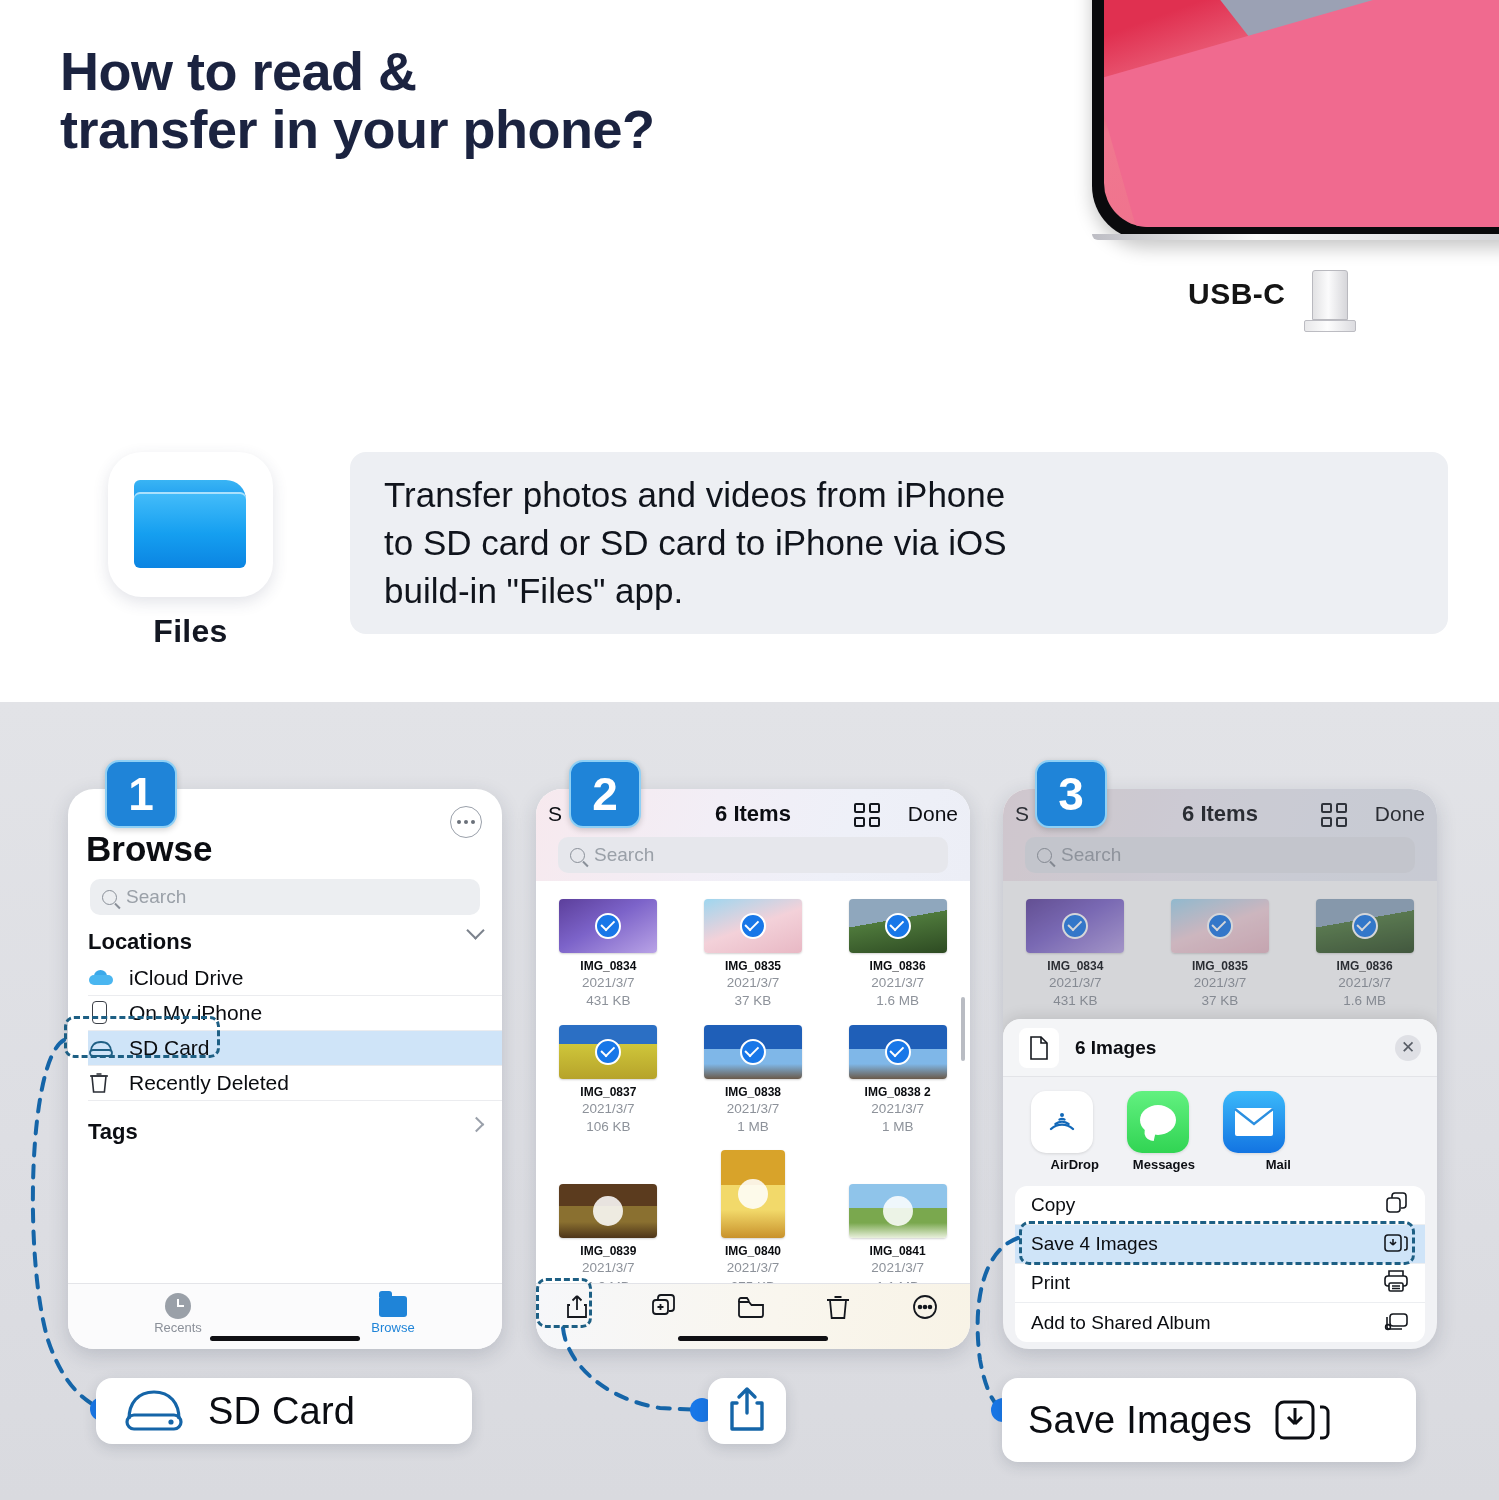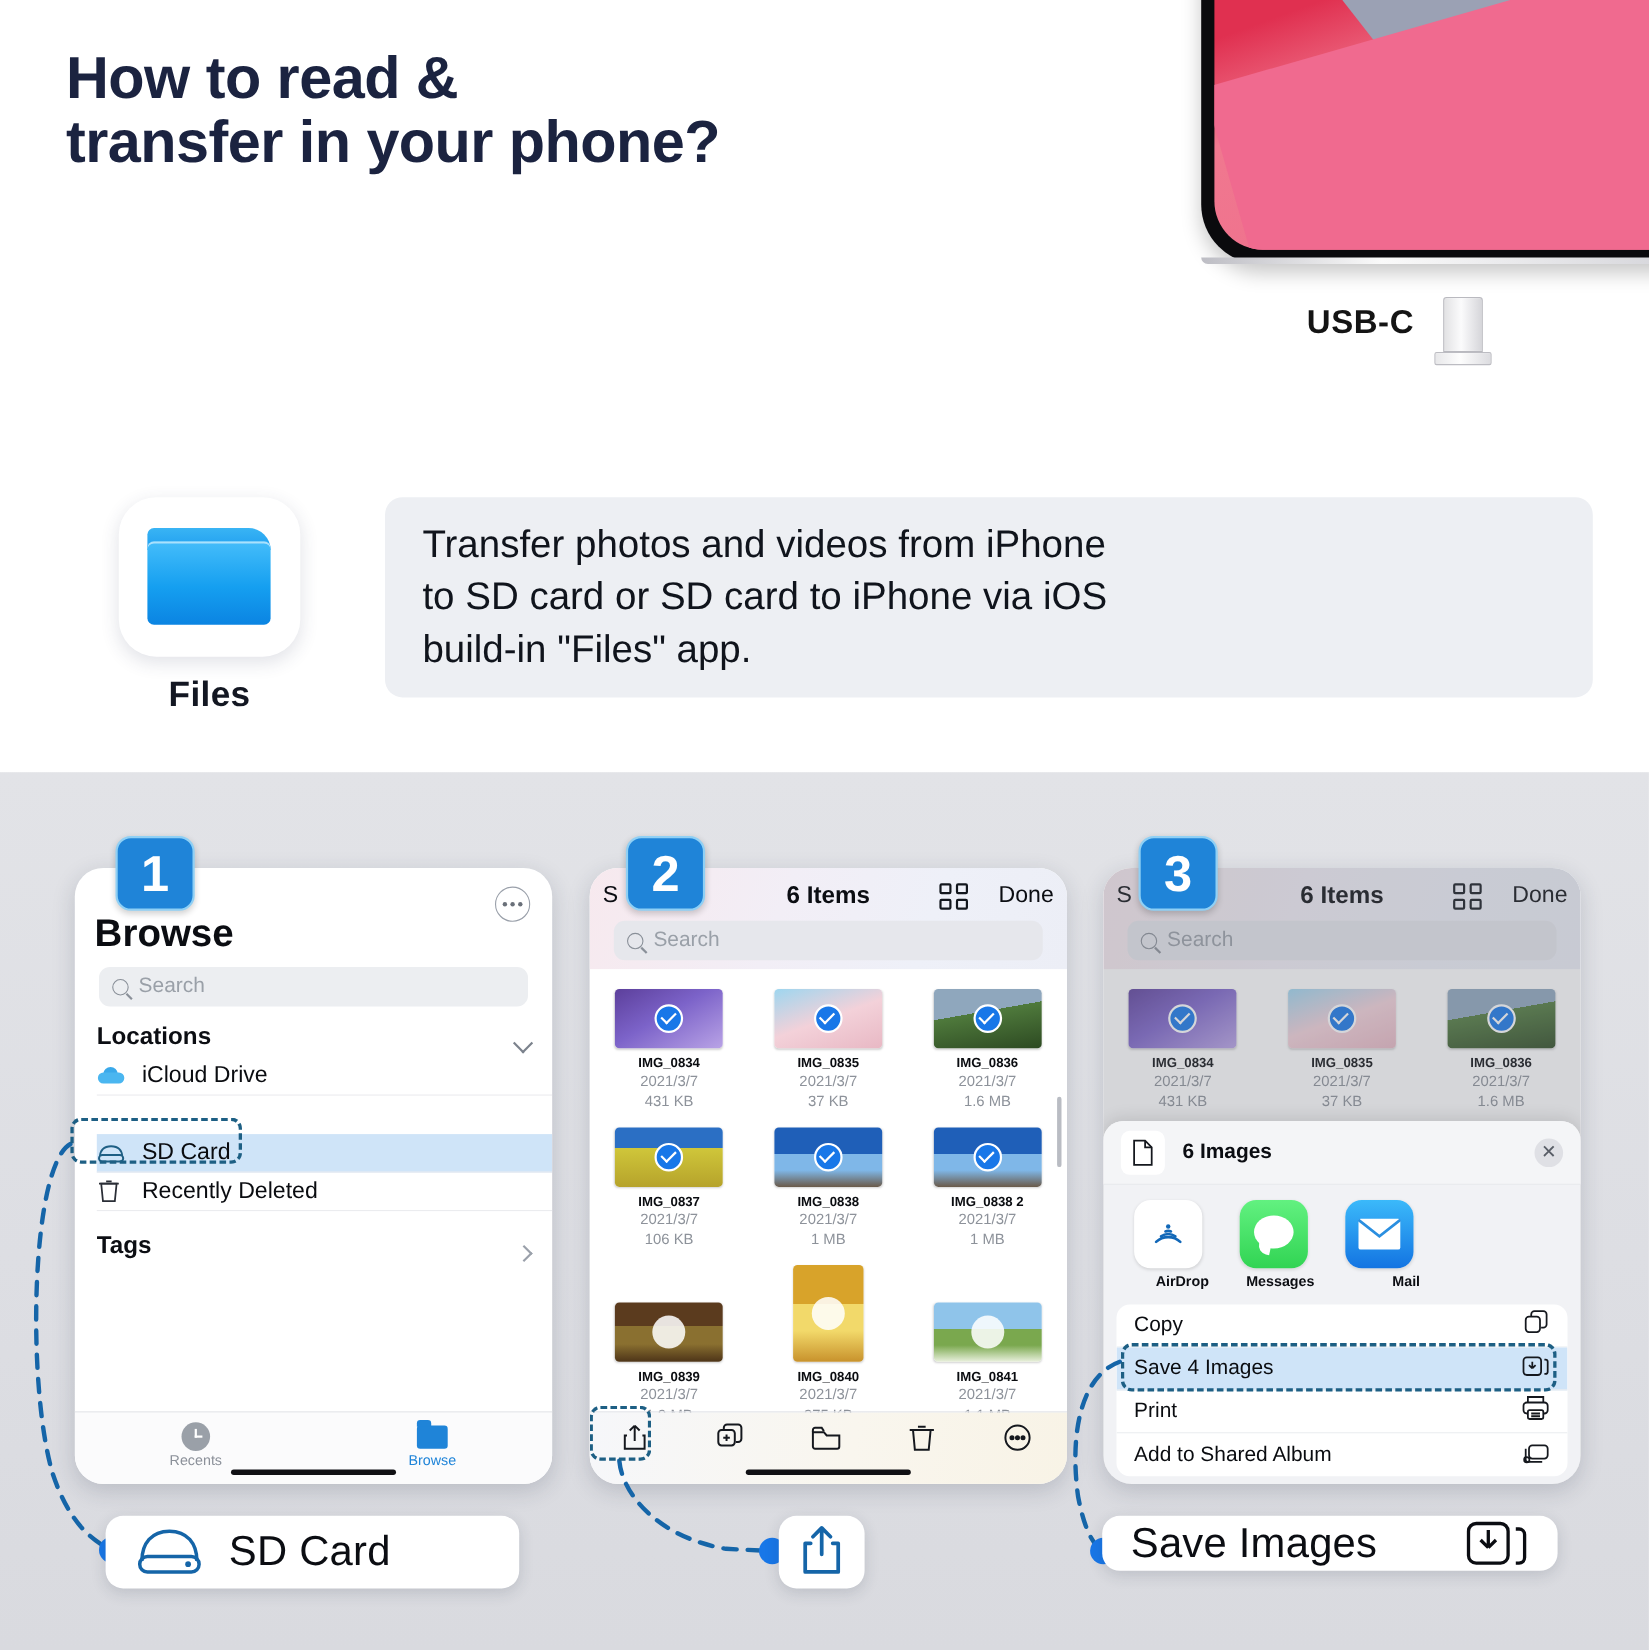--- a/index.html
+++ b/index.html
@@ -125,21 +125,21 @@
   }
   #p1-search { top:90px; }
   .mag { width:15px; height:15px; border:1.8px solid #8a9099; border-radius:50%;
     position:relative; flex:0 0 auto; }
   .mag:after { content:''; position:absolute; right:-5px; bottom:-3px;
     width:7px; height:1.8px; background:#8a9099; transform: rotate(45deg); }
   .search-ph { font-size:19px; color:#9aa0a8; }
 
   .sec-head {
     position:absolute; left:20px; width:calc(100% - 40px); font-size:22px;
-    font-weight:700; color:#0c0e13; display:flex; align-items:flex-end;
+    font-weight:700; color:#0c0e13; display:flex; align-items:flex-start;
     justify-content:space-between;
   }
   .chev-d { width:13px; height:13px; border-right:2.4px solid #7b828c;
     border-bottom:2.4px solid #7b828c; transform: rotate(45deg); margin-top:-5px;}
   .chev-r { width:11px; height:11px; border-right:2.4px solid #9aa0aa;
     border-bottom:2.4px solid #9aa0aa; transform: rotate(-45deg); }
 
   .loc-row {
     position:absolute; left:20px; width:calc(100% - 20px); height:35px;
     display:flex; align-items:center; gap:15px; font-size:21px; color:#0a0c10;
@@ -260,22 +260,22 @@
 
   
   .callout {
     position:absolute; background:#fff; border-radius:16px; z-index:70;
     box-shadow: 0 4px 14px rgba(40,50,70,.16);
     display:flex; align-items:center; gap:22px; padding:0 26px;
   }
   #callout-sd { left:96px; top:1378px; width:376px; height:66px; }
   #callout-share { left:708px; top:1378px; width:78px; height:66px;
     justify-content:center; padding:0; }
-  #callout-save { left:1002px; top:1378px; width:414px; height:50px;
-    justify-content:space-between; padding:12px 26px; }
+  #callout-save { left:1002px; top:1378px; width:414px; height:84px;
+    justify-content:flex-start; padding:12px 26px; }
   .callout-txt { font-size:38px; color:#0b0d12; letter-spacing:.2px; }
 </style>
 </head>
 <body>
 
 <div id="page">
 
   <div class="headline">How to read &amp;
 transfer in your phone?</div>
 
@@ -327,20 +327,26 @@
       <span>Locations</span>
       <span class="chev-d"></span>
     </div>
 
     <div class="loc-row" style="top:172px">
       <span class="ic ic-cloud">
           <span class="c2"></span>
           <span class="c1"></span>
         </span>
       <span>iCloud Drive</span>
+    </div>
+    <div class="loc-row" style="top:207px">
+      <span class="ic">
+          <span class="ic-phone" style="display:block"></span>
+        </span>
+      <span>On My iPhone</span>
     </div>
     <div class="loc-row" style="top:242px;background:#cfe4f8;">
       <span class="ic ic-sd">
         <svg width="26" height="22" viewBox="0 0 26 22">
             <path d="M3 15c0-5 3.2-9 10-9s10 4 10 9" fill="none" stroke="#1f5f84" stroke-width="1.8"></path>
             <rect x="2" y="14" width="22" height="6" rx="3" fill="none" stroke="#1f5f84" stroke-width="1.8"></rect>
           </svg>
       </span>
       <span>SD Card</span>
     </div>

